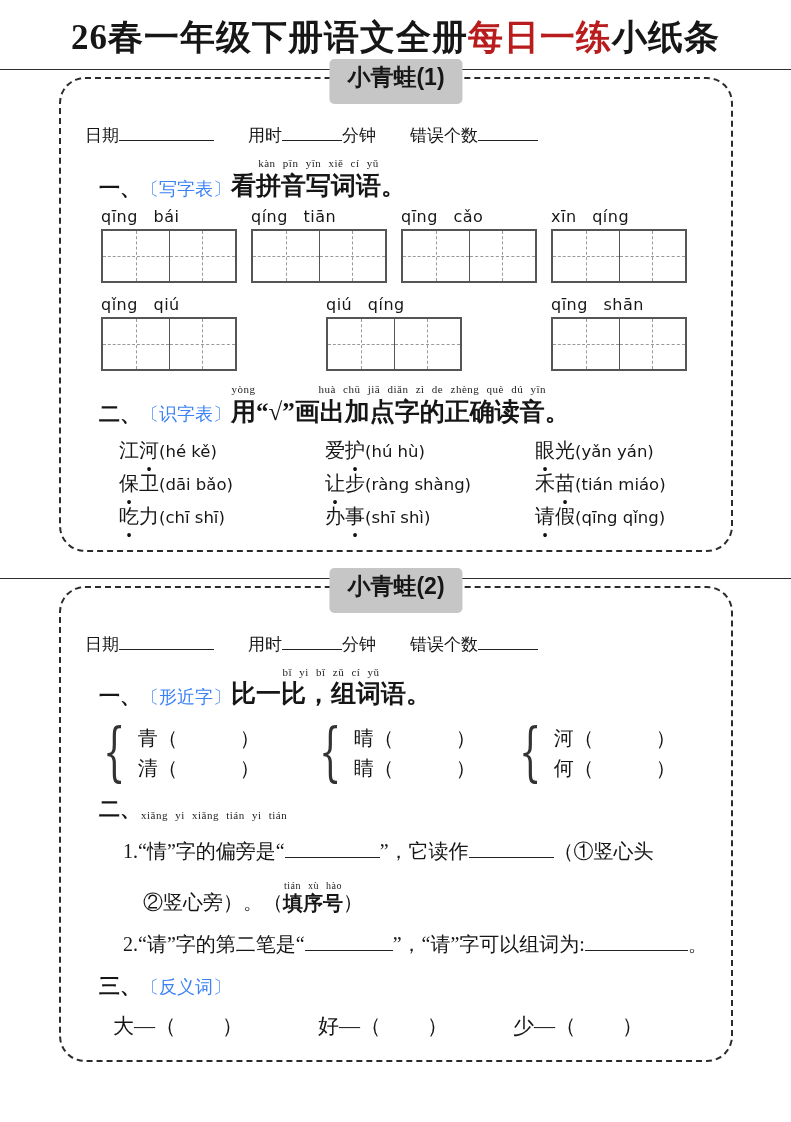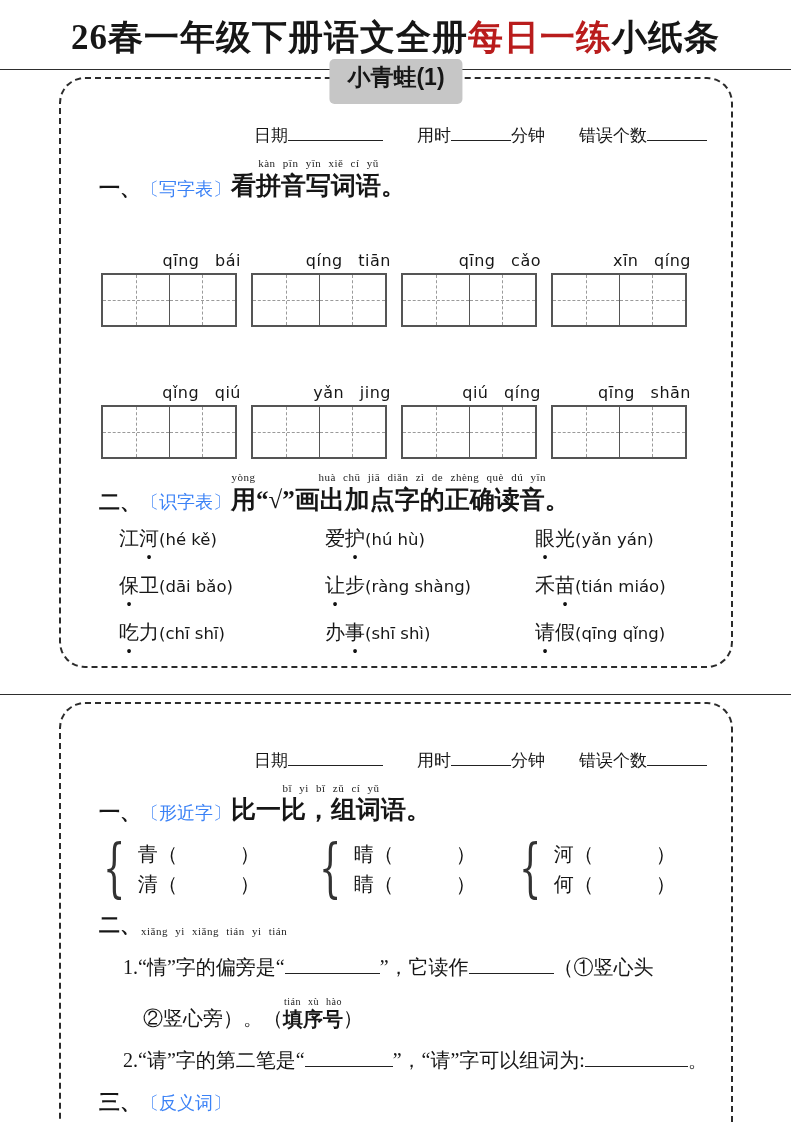--- a/index.html
+++ b/index.html
@@ -1,39 +1,39 @@
 <!DOCTYPE html>
 <html><head>
 <meta charset="utf-8">
 <style>
   html,body{margin:0;padding:0;background:#ffffff;}
   body{width:791px;font-family:"Liberation Serif",serif;color:#161616;}
   .title-row{text-align:center;padding:14px 0 8px;font-size:35px;font-weight:bold;letter-spacing:1px;white-space:nowrap;}
   .strip-wrap{border-top:1.6px solid #2e2e2e;}
   .strip-box{border:2px dashed #2b2b2b;border-radius:26px;margin:7px 58px 26px 59px;position:relative;padding:42px 24px 14px;background:#fff;}
   .badge{position:absolute;top:-20px;left:50%;transform:translateX(-50%);background:#c6c6c6;border-radius:5px;padding:3px 18px 11px;font-size:23px;font-weight:bold;font-family:"Liberation Sans",sans-serif;white-space:nowrap;}
-  .meta-row{text-align:right;font-size:17px;margin:2px 0 10px;white-space:nowrap;}
+  .meta-row{text-align:left;font-size:17px;margin:2px 0 10px;white-space:nowrap;}
   .blank{display:inline-block;border-bottom:1.3px solid #222;height:1em;vertical-align:baseline;}
   .w95{width:95px;}.w60{width:60px;}
   .msp{display:inline-block;width:34px;}
   .ex-heading{margin:8px 0 6px 14px;white-space:nowrap;}
   .ex-num{font-weight:bold;font-size:21px;display:inline-block;vertical-align:bottom;line-height:1.25;}
   .ex-tag{font-size:18px;display:inline-block;vertical-align:bottom;line-height:1.35;color:#3b82f6;}
   .hseg{display:inline-block;text-align:center;vertical-align:bottom;}
   .hpy{font-family:Liberation Serif, serif;font-size:11px;line-height:1.15;letter-spacing:.5px;word-spacing:4px;color:#1c1c1c;}
   .htxt{font-size:25px;font-weight:bold;line-height:1.25;}
   .grid-row{display:flex;justify-content:space-between;margin:2px 16px 12px;}
-  .grid-group{width:140px;text-align:right;margin-top:44px;}
+  .grid-group{width:140px;text-align:left;}
   .grid-py{font-family:"DejaVu Sans",sans-serif;font-size:16px;margin-bottom:3px;letter-spacing:.5px;word-spacing:10px;white-space:nowrap;}
   .tian-grid{display:flex;border:2px solid #555;width:136px;height:54px;box-sizing:border-box;}
   .tian-cell{flex:1;position:relative;}
   .tian-cell + .tian-cell{border-left:1.6px solid #555;}
   .tian-cell::before{content:'';position:absolute;left:50%;top:0;bottom:0;border-left:1px dashed #9a9a9a;}
   .tian-cell::after{content:'';position:absolute;top:50%;left:0;right:0;border-top:1px dashed #9a9a9a;}
-  .dw-grid{display:grid;grid-template-columns:206px 210px auto;margin:10px 0 0 34px;row-gap:14px;}
+  .dw-grid{display:grid;grid-template-columns:206px 210px auto;margin:10px 0 0 34px;row-gap:0;}
   .dw-item{font-size:20px;white-space:nowrap;padding-bottom:6px;}
   .dw-char{position:relative;display:inline-block;}
   .dw-char.dotted::after{content:'•';position:absolute;left:50%;transform:translateX(-50%);bottom:-15px;font-size:16px;color:#111;}
   .dw-reading{font-family:"DejaVu Sans",sans-serif;font-size:16.5px;}
   .pairs-row{display:grid;grid-template-columns:216px 200px auto;margin:8px 0 4px 18px;}
   .pair{display:flex;align-items:center;}
   .brace{display:inline-block;font-size:64px;font-weight:100;line-height:.95;transform:scaleX(.55);transform-origin:left center;font-family:"DejaVu Serif",serif;color:#333;margin-right:-6px;}
   .pair-rows .pair-row{font-size:20px;line-height:1;margin:10px 0;white-space:nowrap;}
   .pgap{display:inline-block;width:62px;}
   .fill-line{font-size:20px;margin:15px 0 15px 38px;white-space:nowrap;line-height:1.35;}
@@ -94,27 +94,20 @@
         </div>
         <div class="grid-row">
           <div class="grid-group">
             <div class="grid-py">qǐng qiú</div>
             <div class="tian-grid">
               <div class="tian-cell"></div>
               <div class="tian-cell"></div>
             </div>
           </div>
           <div class="grid-group">
-            <div class="grid-py">yǎn jing</div>
-            <div class="tian-grid">
-              <div class="tian-cell"></div>
-              <div class="tian-cell"></div>
-            </div>
-          </div>
-          <div class="grid-group">
             <div class="grid-py">qiú qíng</div>
             <div class="tian-grid">
               <div class="tian-cell"></div>
               <div class="tian-cell"></div>
             </div>
           </div>
           <div class="grid-group">
             <div class="grid-py">qīng shān</div>
             <div class="tian-grid">
               <div class="tian-cell"></div>
@@ -137,20 +130,21 @@
         <div class="dw-item"><span class="dw-char">禾</span><span class="dw-char dotted">苗</span><span class="dw-reading">(tián miáo)</span></div>
         <div class="dw-item"><span class="dw-char dotted">吃</span><span class="dw-char">力</span><span class="dw-reading">(chī shī)</span></div>
         <div class="dw-item"><span class="dw-char">办</span><span class="dw-char dotted">事</span><span class="dw-reading">(shī shì)</span></div>
         <div class="dw-item"><span class="dw-char dotted">请</span><span class="dw-char">假</span><span class="dw-reading">(qīng qǐng)</span></div>
       </div>
   </div>
 </div>
 
 <div class="strip-wrap">
   <div class="strip-box">
+    <div class="badge" style="background: rgb(198, 198, 198);">小青蛙(2)</div>
 
     <div class="meta-row">
       <span>日期</span><span class="blank w95"></span><span class="msp"></span><span>用时</span><span class="blank w60"></span><span>分钟</span><span class="msp"></span><span>错误个数</span><span class="blank w60"></span>
     </div>
 
     <div class="ex-heading">
       <span class="ex-num">一、</span><span class="ex-tag">〔形近字〕</span><span><span class="hseg"><div class="hpy">bǐ yi bǐ   zǔ cí yǔ</div><div class="htxt">比一比，组词语。</div></span></span>
     </div>
 
     <div class="pairs-row">

